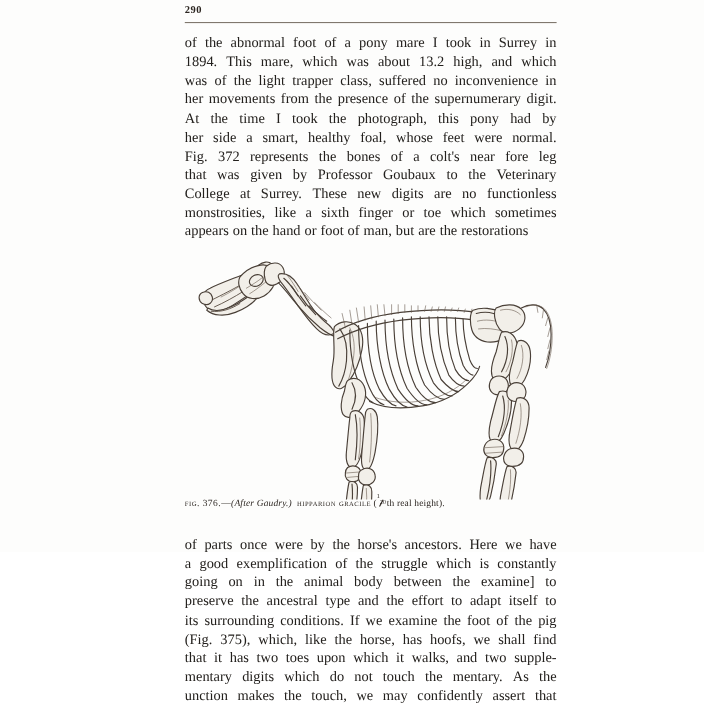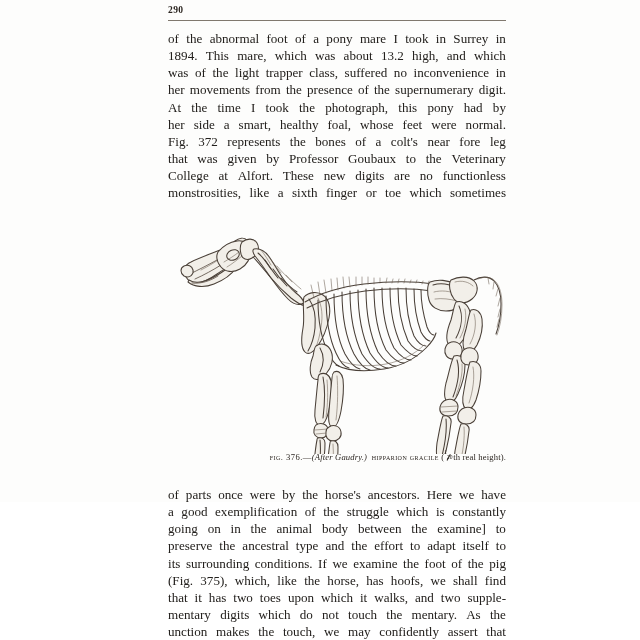--- a/index.html
+++ b/index.html
@@ -137,21 +137,21 @@
     stroke-width: 0.55;
     stroke-linecap: round;
   }
 
   
   .caption {
     position: absolute;
     left: 168px;
     top: 452px;
     width: 338px;
-    text-align: right;
+    text-align: left;
     font-size: 8.6px;
     color: #2b2520;
     white-space: nowrap;
     letter-spacing: 0.15px;
   }
   .caption .sc {
     font-variant: small-caps;
     text-transform: lowercase;
     letter-spacing: 0.45px;
   }
@@ -294,39 +294,40 @@
         <span>by</span>
         <span>Professor</span>
         <span>Goubaux</span>
         <span>to</span>
         <span>the</span>
         <span>Veterinary</span>
       </span>
     <span class="ln j">
         <span>College</span>
         <span>at</span>
-        <span>Alfort.</span>
+        <span>Surrey.</span>
         <span>These</span>
         <span>new</span>
         <span>digits</span>
         <span>are</span>
         <span>no</span>
         <span>functionless</span>
       </span>
     <span class="ln j">
         <span>monstrosities,</span>
         <span>like</span>
         <span>a</span>
         <span>sixth</span>
         <span>finger</span>
         <span>or</span>
         <span>toe</span>
         <span>which</span>
         <span>sometimes</span>
       </span>
+    <span class="ln plain">appears on the hand or foot of man, but are the restorations</span>
   </div>
 
   <div class="figure">
     <svg viewBox="0 0 338 232" xmlns="http://www.w3.org/2000/svg">
 
       <path class="bone" d="M18,55 C14,50 16,43 23,40 C31,36 42,32 52,28 C58,25 63,22 67,19
                             C71,16 76,15 79,18 C82,21 81,26 77,30 C74,33 70,36 66,39
                             C62,43 56,48 49,52 C42,57 34,61 28,61 C22,61 20,58 18,55 Z"></path>
       <path class="bone-thin" d="M22,52 C30,48 40,43 49,38 C57,33 64,28 70,23"></path>
       <path class="bone-thin" d="M27,57 C36,53 45,48 53,43"></path>

